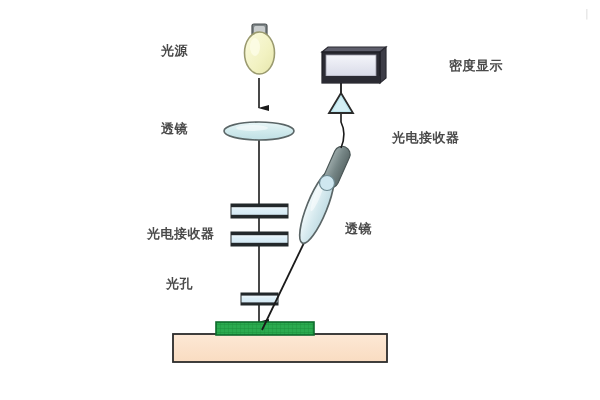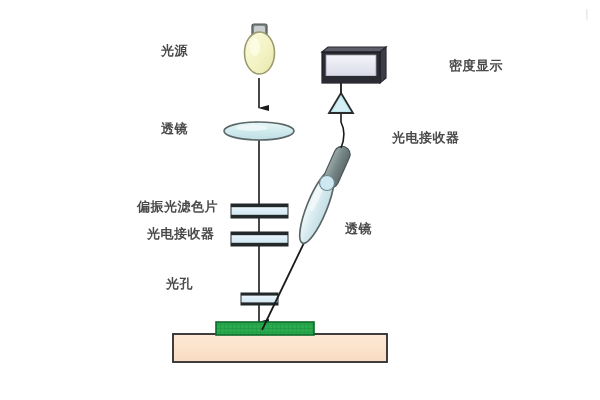--- a/index.html
+++ b/index.html
@@ -197,21 +197,20 @@
       <polygon points="322,52 380,52 386,47 328,47" fill="#5e5e6b" stroke="#2b2b33" stroke-width="1.2"></polygon>
       <polygon points="380,52 386,47 386,78 380,83" fill="#3d3d47" stroke="#2b2b33" stroke-width="1.2"></polygon>
       <rect x="322" y="52" width="58" height="31" fill="#2b2b33" stroke="#1d1d24" stroke-width="1.2"></rect>
       <rect x="326" y="55" width="50" height="21" fill="url(#gradScreen)" stroke="#9a9aa6" stroke-width="0.8"></rect>
       <rect x="322" y="76" width="58" height="7" fill="#2b2b33"></rect>
     </g>
   </svg>
 
   <div class="lbl lbl-light-source">光源</div>
   <div class="lbl lbl-lens-top">透镜</div>
-  <div class="lbl lbl-pol-filter">偏振光滤色片</div>
   <div class="lbl lbl-color-filter">光电接收器</div>
   <div class="lbl lbl-aperture">光孔</div>
   <div class="lbl lbl-density">密度显示</div>
   <div class="lbl lbl-receiver">光电接收器</div>
   <div class="lbl lbl-lens-tilt">透镜</div>
 
   <div class="watermark"></div>
   <div class="corner-mark">|</div>
 </div>
 

